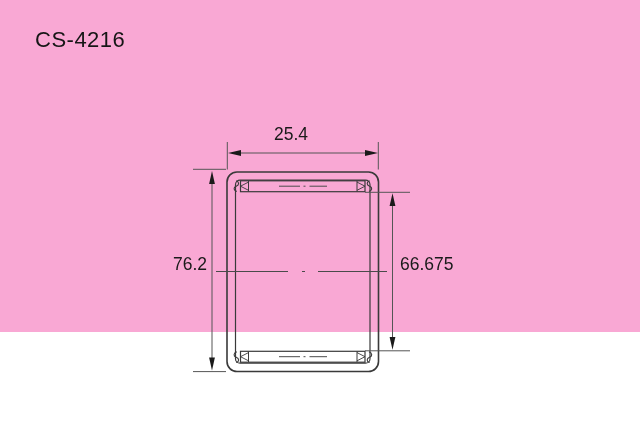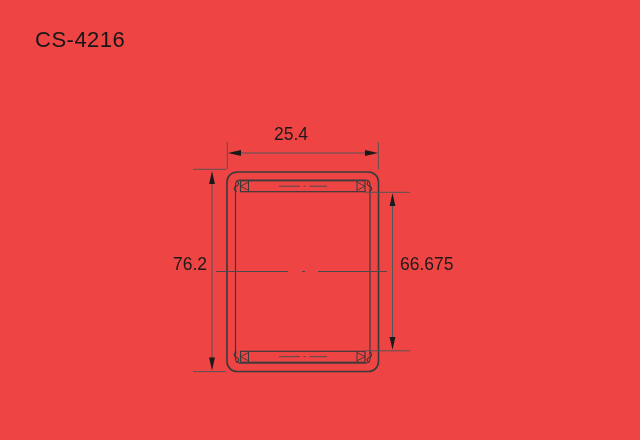--- a/index.html
+++ b/index.html
@@ -1,20 +1,20 @@
 <!DOCTYPE html>
 <html><head>
 <meta charset="utf-8">
 <style>
   html,body{margin:0;padding:0;}
   body{
     width:640px;height:440px;background:#ffffff;overflow:hidden;position:relative;
     font-family:"Liberation Sans", sans-serif;
   }
-  .canvas{position:absolute;inset:0;width:640px;height:440px;background:#ef4444;}
+  .canvas{position:absolute;inset:0;width:640px;height:332px;background:#f9a8d4;}
   .part-title{
     position:absolute;left:35px;top:27px;
     font-size:22px;line-height:26px;color:#161616;letter-spacing:0.5px;
   }
   svg{position:absolute;left:0;top:0;}
   svg text{
     font-family:"Liberation Sans", sans-serif;
     font-size:17.5px;fill:#1a1a1a;
   }
   .outline{stroke:#3a3a3a;fill:none;}

